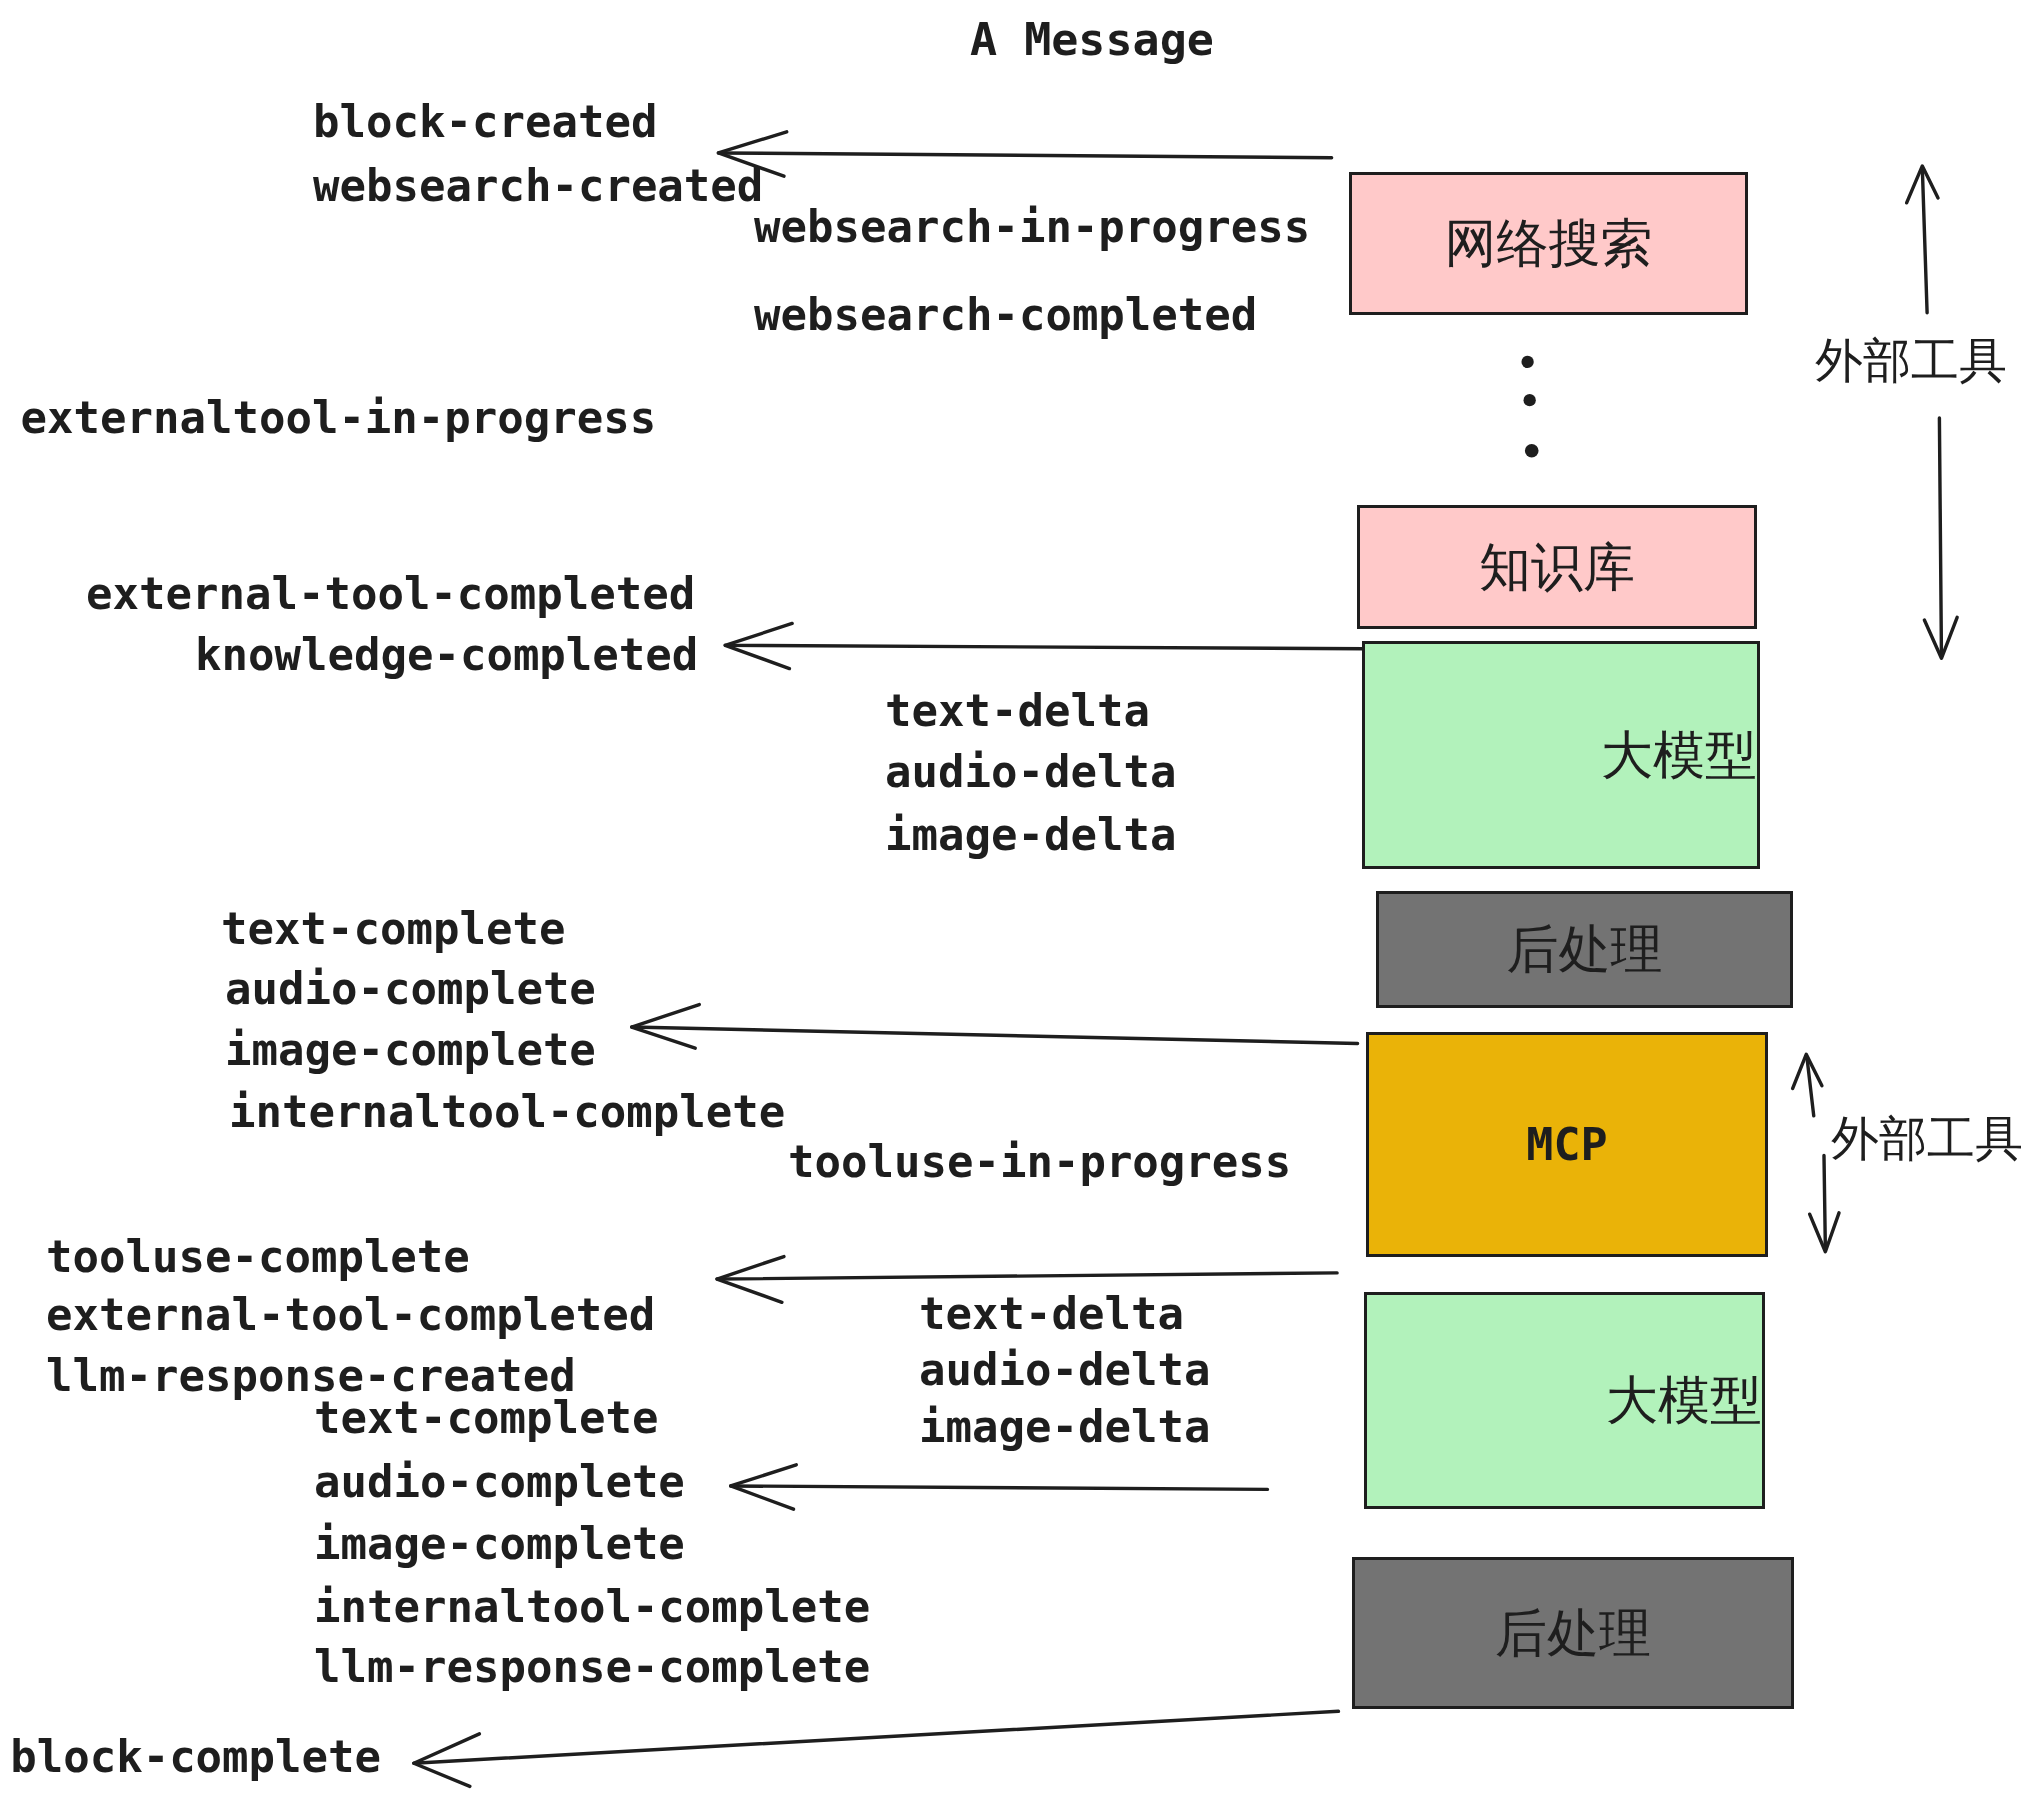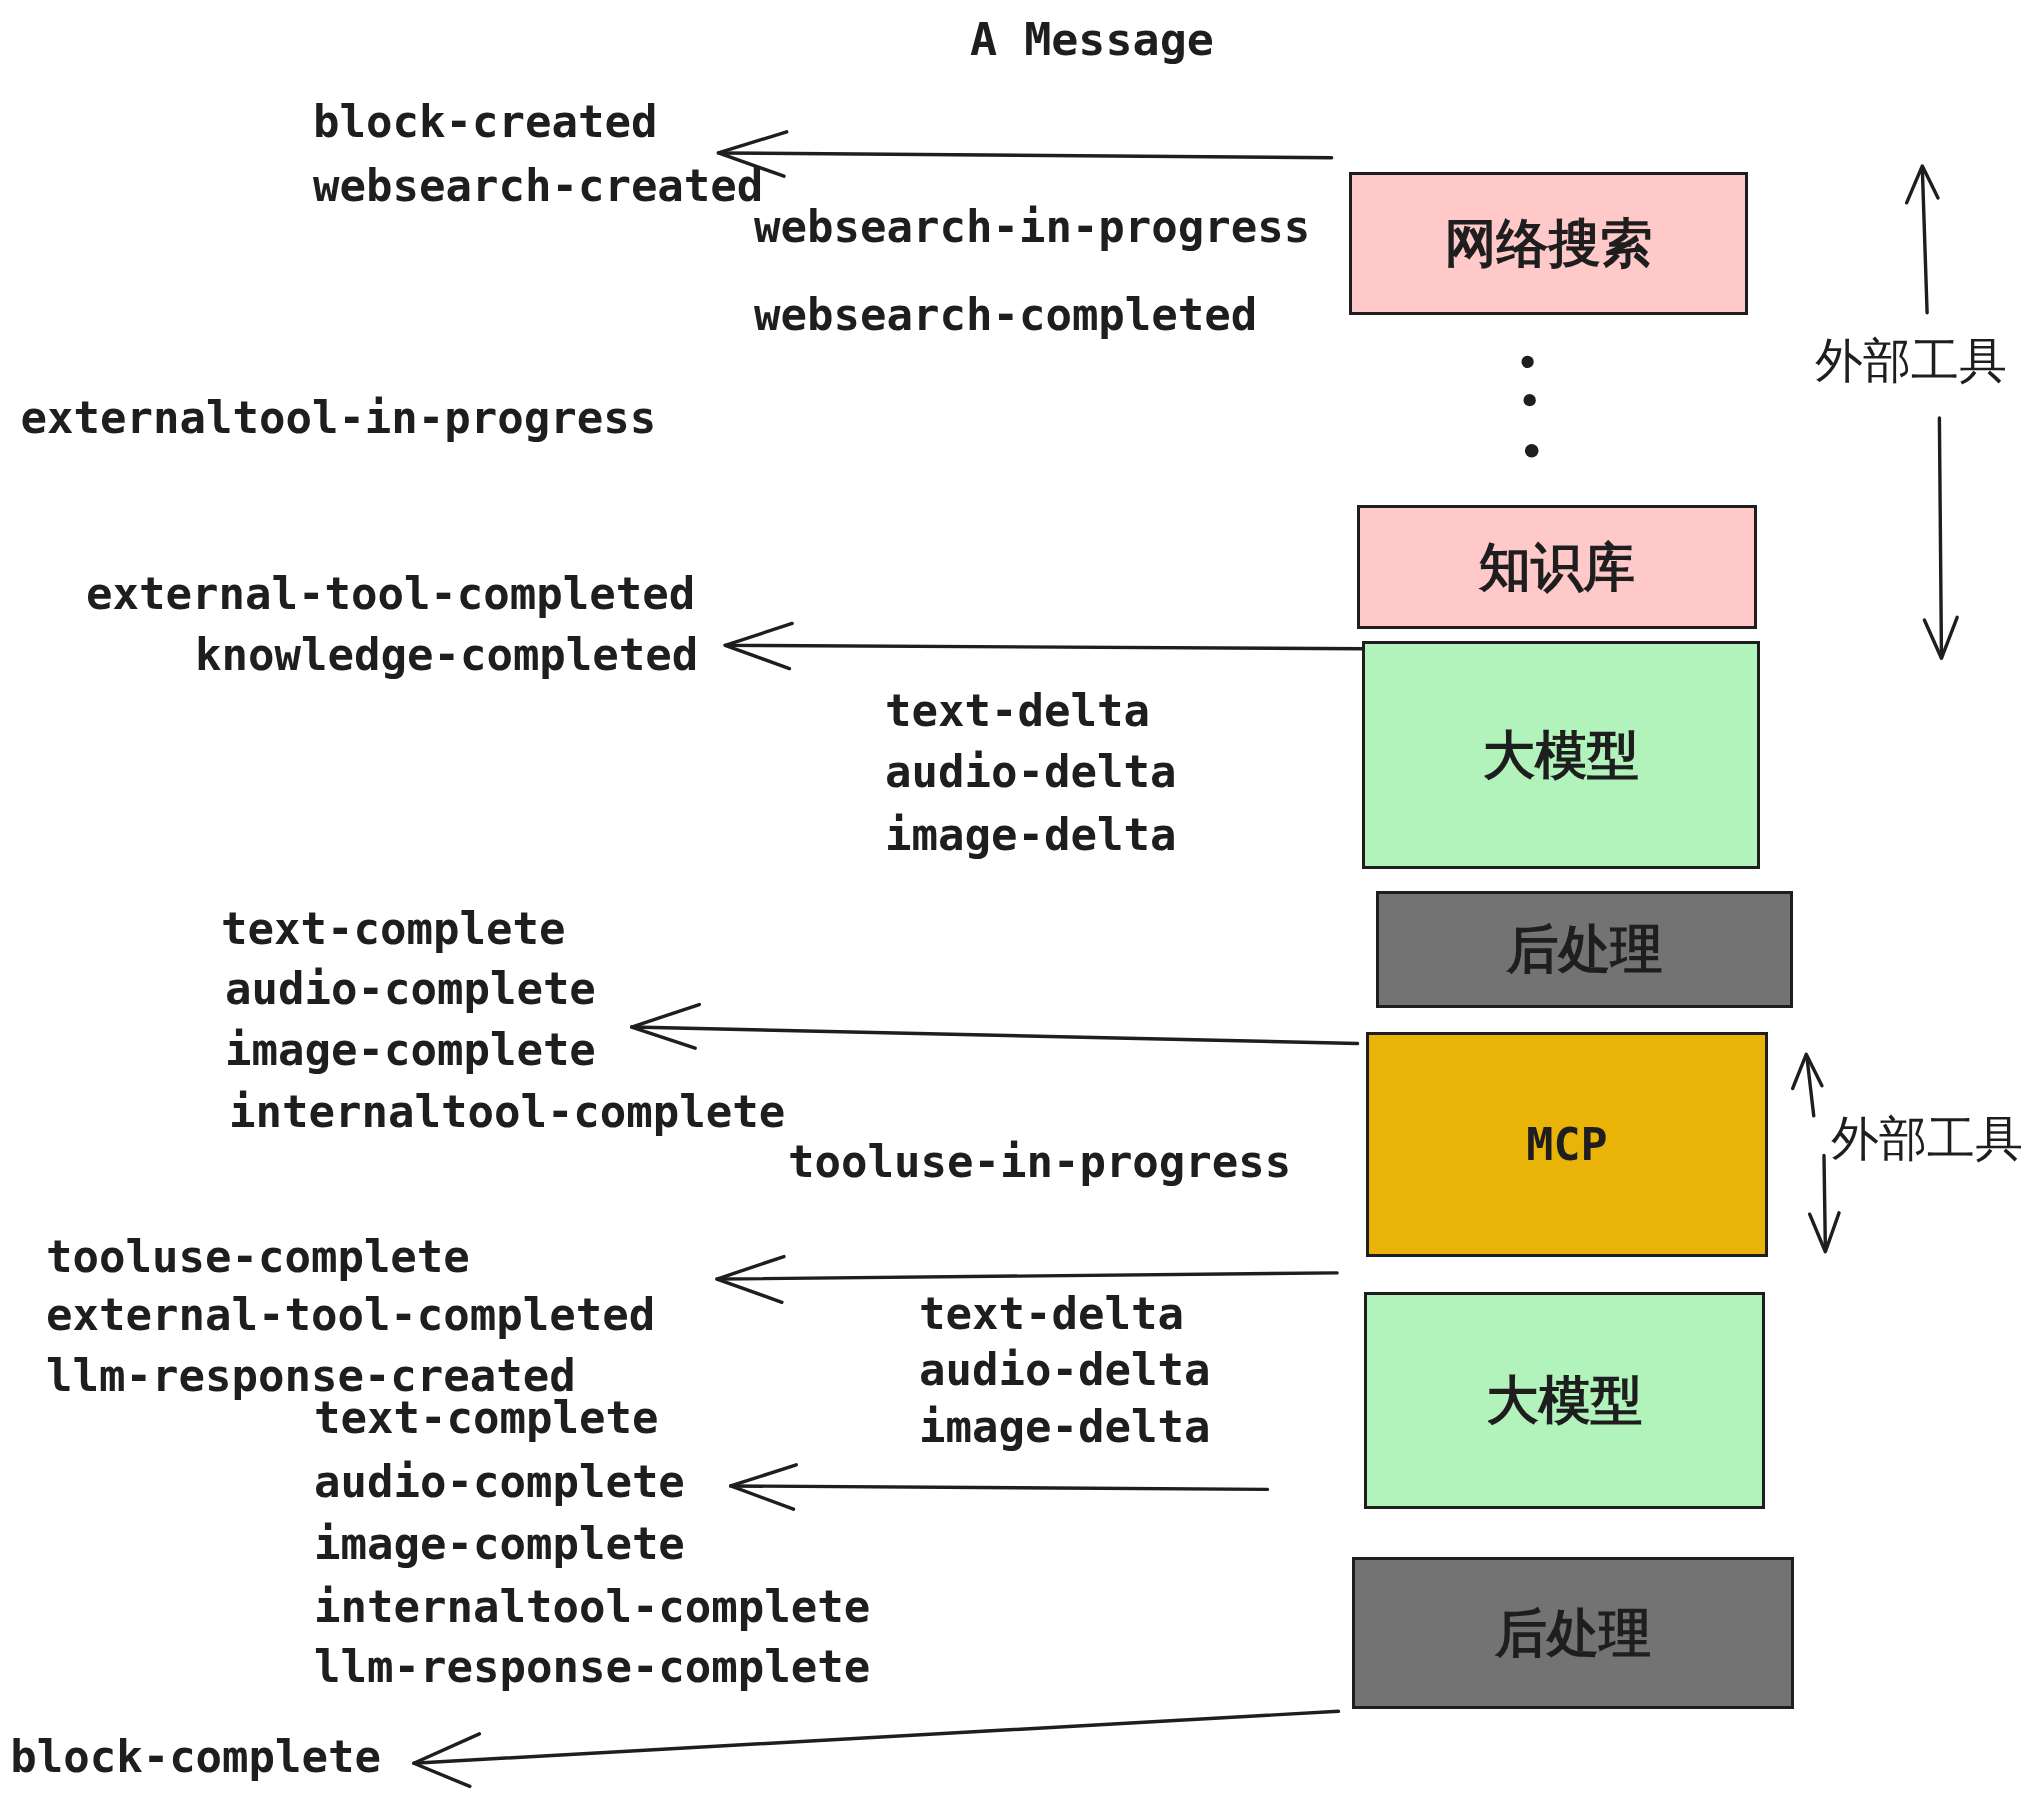--- a/index.html
+++ b/index.html
@@ -24,30 +24,30 @@
     letter-spacing:0px;
   }
   .box{
     position:absolute;
     border:3.4px solid #1e1e1e;
     display:flex;align-items:center;justify-content:center;
     box-sizing:border-box;
   }
   .box .cjk-label{
     font-family:"DejaVu Sans","Liberation Sans",sans-serif;
-    font-size:52px;line-height:55px;font-weight:700;
+    font-size:52px;line-height:55px;font-weight:400;
     white-space:nowrap;
   }
   .box .mono-label{
     font-family:"DejaVu Sans Mono","Liberation Mono",monospace;
     font-size:45px;line-height:48px;font-weight:bold;
     white-space:nowrap;
   }
   .fill-pink{background:#ffc9c9;}
-  .fill-green{background:#b2f2bb;}
+  .fill-green{background:#b2f2bb;justify-content:flex-end;}
   .fill-yellow{background:#eab308;}
   .fill-white{background:#737373;}
   .annot{
     position:absolute;
     font-family:"DejaVu Sans","Liberation Sans",sans-serif;
     font-size:48px;line-height:51px;font-weight:500;
     white-space:nowrap;
   }
   #arrow-layer{
     position:absolute;left:0;top:0;

